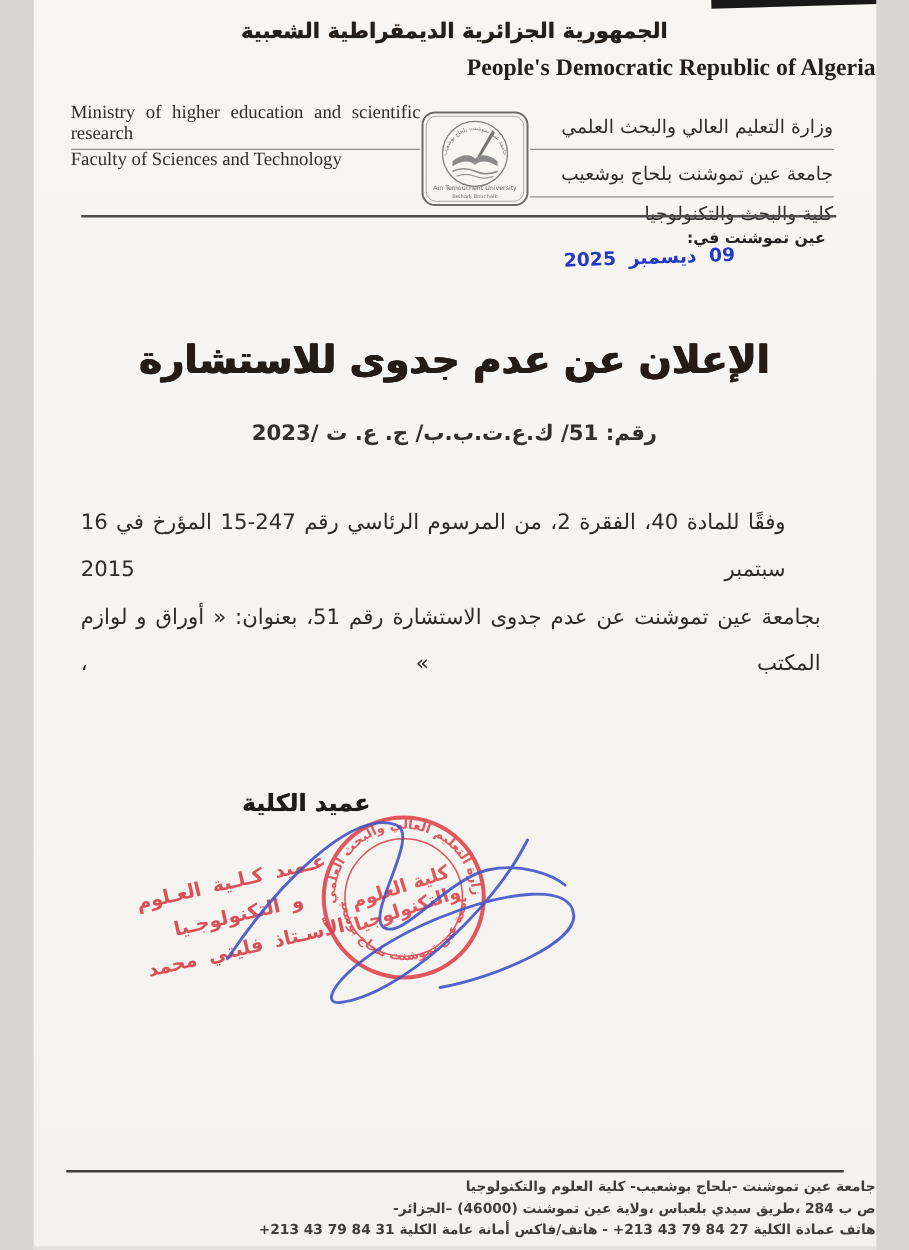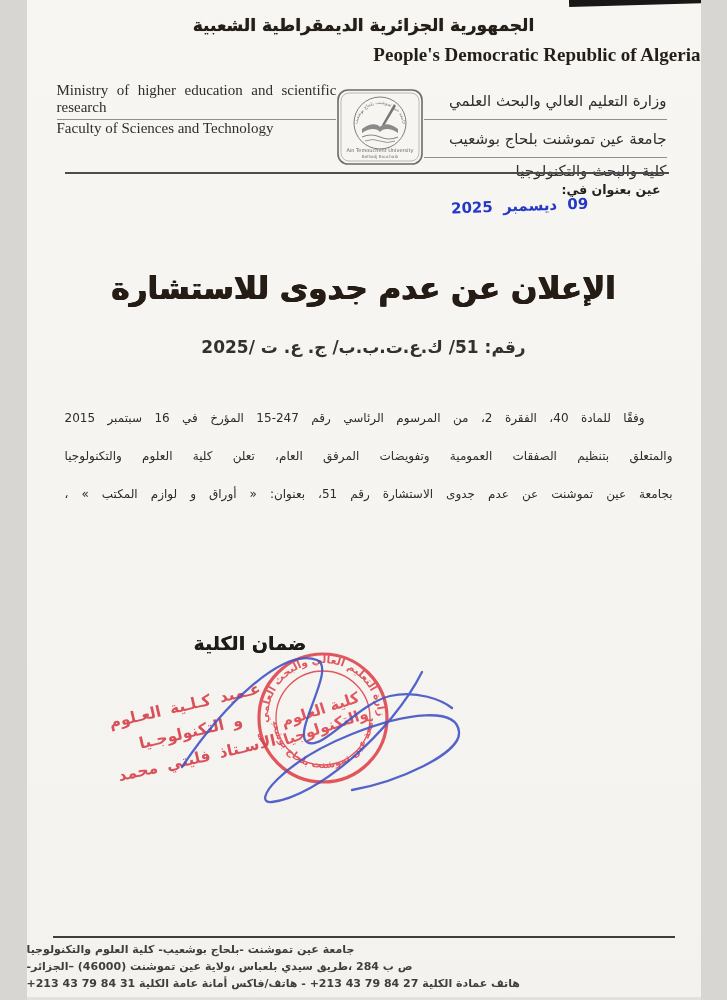--- a/index.html
+++ b/index.html
@@ -37,37 +37,37 @@
   .dateline-place{position:absolute;top:182px;right:40px;direction:rtl;font-size:12.5px;font-weight:bold;color:#222;}
   .date-stamp{position:absolute;top:197px;right:112px;direction:rtl;font-size:15px;font-weight:bold;
     color:#2438c6;transform:rotate(-2deg);word-spacing:5px;letter-spacing:.5px;}
 
   .notice-title{position:absolute;top:270px;left:0;right:0;text-align:center;direction:rtl;
     font-size:31px;font-weight:bold;color:#241c15;
     text-shadow:.7px 0 0 #241c15, -.4px 0 0 #241c15;}
   .notice-ref{position:absolute;top:337px;left:0;right:0;text-align:center;direction:rtl;
     font-size:17px;font-weight:bold;color:#33312e;}
 
-  .body-text{position:absolute;top:400px;left:38px;right:28px;direction:rtl;
-    font-size:12px;line-height:37.8px;color:#2d2c2a;}
+  .body-text{position:absolute;top:400px;left:38px;right:44px;direction:rtl;
+    font-size:17px;line-height:37.8px;color:#2d2c2a;}
   .bl{text-align:justify;text-align-last:justify;}
   .bl.indent{padding-right:28px;}
   .bl.last{text-align:right;text-align-last:right;}
 
   .sig-title{position:absolute;top:632px;left:167px;direction:rtl;font-size:19px;font-weight:bold;
     color:#1d1c1b;text-shadow:0 0 .6px #1d1c1b;}
 
   .round-stamp{position:absolute;top:648px;left:226px;opacity:.9;}
   .name-stamp{position:absolute;top:692px;left:50px;width:228px;transform:rotate(-13deg);
     direction:rtl;text-align:center;color:#d8434c;font-weight:bold;font-size:15.5px;line-height:27px;
     word-spacing:4px;opacity:.92;}
   .sig-scrawl{position:absolute;top:612px;left:95px;}
 
   .footer-rule{position:absolute;top:936px;left:26px;right:26px;border-top:2px solid #3e3e3e;}
-  .footer{position:absolute;top:941px;left:0;right:0;text-align:left;direction:rtl;
+  .footer{position:absolute;top:941px;left:0;right:0;text-align:right;direction:rtl;
     font-size:11px;font-weight:bold;color:#3f3e3c;line-height:17px;}
 </style>
 </head>
 <body>
 
 <div class="page">
 
   <div class="scan-corner"></div>
 
   <div class="country-ar">الجمهورية الجزائرية الديمقراطية الشعبية</div>
@@ -99,33 +99,32 @@
 
     <div class="hdr-col hdr-right">
       <div class="hdr-row row-tall rule-under">وزارة التعليم العالي والبحث العلمي</div>
       <div class="hdr-row row-tall rule-under">جامعة عين تموشنت بلحاج بوشعيب</div>
       <div class="hdr-row row-short">كلية والبحث والتكنولوجيا</div>
     </div>
   </div>
 
   <div class="hdr-rule"></div>
 
-  <div class="dateline-place">عين بعنوان في:</div>
+  <div class="dateline-place">عين تموشنت في:</div>
   <div class="date-stamp">09 ديسمبر 2025</div>
 
   <div class="notice-title">الإعلان عن عدم جدوى للاستشارة</div>
-  <div class="notice-ref">رقم: 51/ ك.ع.ت.ب.ب/ ج. ع. ت /2025</div>
+  <div class="notice-ref">رقم: 51/ ك.ع.ت.ب.ب/ ج. ع. ت /2023</div>
 
   <div class="body-text">
     <div class="bl indent">وفقًا للمادة 40، الفقرة 2، من المرسوم الرئاسي رقم 247-15 المؤرخ في 16 سبتمبر 2015</div>
-    <div class="bl">والمتعلق بتنظيم الصفقات العمومية وتفويضات المرفق العام، تعلن كلية العلوم والتكنولوجيا</div>
     <div class="bl">بجامعة عين تموشنت عن عدم جدوى الاستشارة رقم 51، بعنوان: « أوراق و لوازم المكتب » ،</div>
   </div>
 
-  <div class="sig-title">ضمان الكلية</div>
+  <div class="sig-title">عميد الكلية</div>
 
   <svg class="round-stamp" width="140" height="140" viewBox="0 0 140 140">
     <g fill="none" stroke="#e0454e">
       <circle cx="70" cy="70" r="64" stroke-width="3.2"></circle>
       <circle cx="70" cy="70" r="47" stroke-width="1.3"></circle>
     </g>
     <defs>
       <path id="st-top" d="M 15 70 A 55 55 0 0 1 125 70"></path>
       <path id="st-bot" d="M 20 70 A 50 50 0 0 0 120 70"></path>
     </defs>

